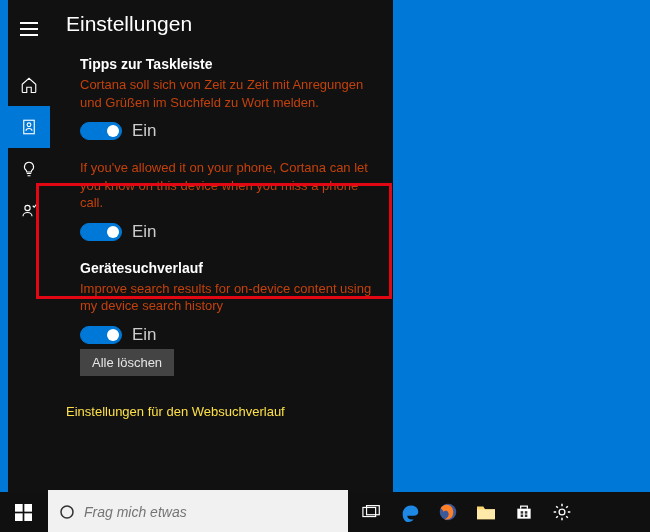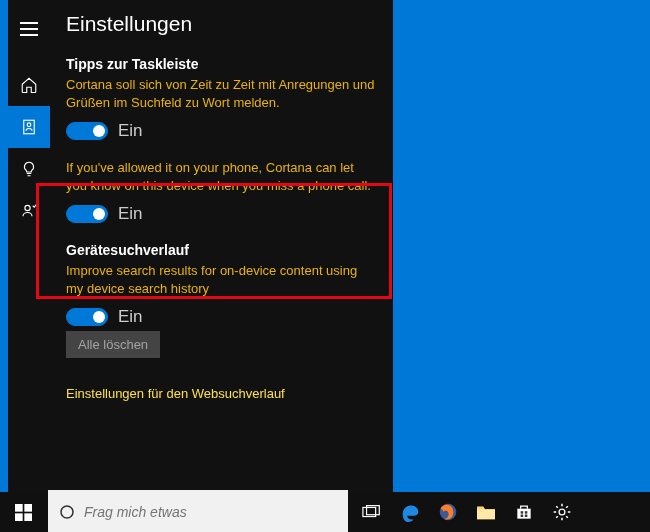--- a/index.html
+++ b/index.html
@@ -7,28 +7,28 @@
 
 .panel { position: absolute; top: 0; left: 8px; width: 385px; height: 492px; background: #111; color: #fff; display: flex; }
 .sidebar { width: 42px; background: #111; display: flex; flex-direction: column; padding-top: 8px; }
 .sidebar-item { width: 42px; height: 42px; display: flex; align-items: center; justify-content: center; cursor: pointer; }
 .sidebar-item.selected { background: #0078d7; }
 .menu-lines { display: flex; flex-direction: column; gap: 4px; }
 .menu-lines span { display: block; width: 18px; height: 2px; background: #fff; }
 
 .content { flex: 1; padding: 12px 16px 8px 16px; overflow: hidden; }
 .title { font-size: 21px; font-weight: 400; margin-bottom: 20px; }
-.section { margin-bottom: 18px; }
+.section { margin-bottom: 18px; margin-left: 14px; }
 .section-title { font-size: 14px; font-weight: 600; margin-bottom: 4px; color: #fff; }
-.section-desc { font-size: 13px; color: #eab308; line-height: 1.35; margin-bottom: 10px; }
+.section-desc { font-size: 13px; color: #c2410c; line-height: 1.35; margin-bottom: 10px; }
 .toggle-row { display: flex; align-items: center; gap: 10px; }
 .toggle { width: 42px; height: 18px; background: #0078d7; border-radius: 10px; position: relative; cursor: pointer; border: 1px solid #0078d7; }
 .toggle .knob { position: absolute; right: 2px; top: 2px; width: 12px; height: 12px; background: #fff; border-radius: 50%; }
 .toggle-label { font-size: 17px; color: #ccc; }
-.btn { display: inline-block; background: #444; color: #a3a3a3; border: none; padding: 6px 12px; font-size: 13px; cursor: pointer; margin-top: 4px; }
+.btn { display: inline-block; background: #444; color: #e5e5e5; border: none; padding: 6px 12px; font-size: 13px; cursor: pointer; margin-top: 4px; }
 .link { color: #fde047; font-size: 13px; text-decoration: none; cursor: pointer; display: inline-block; margin-top: 10px; text-align: right; }
 .highlight { position: absolute; border: 3px solid #e30613; pointer-events: none; top: 183px; left: 36px; width: 356px; height: 116px; }
 
 .taskbar { position: absolute; bottom: 0; left: 0; width: 650px; height: 40px; background: #101010; display: flex; align-items: center; }
 .start { width: 46px; height: 40px; display: flex; align-items: center; justify-content: center; cursor: pointer; }
 .search-box { width: 300px; height: 44px; margin: 0 2px; background: #f1f1f1; display: flex; align-items: center; padding: 0 10px; gap: 8px; }
 .search-box input { border: none; background: transparent; font-size: 14px; color: #555; flex: 1; outline: none; font-style: italic; }
 .task-icons { display: flex; align-items: center; height: 40px; margin-left: 4px; gap: 2px; flex: 1; }
 .ticon { width: 36px; height: 40px; display: flex; align-items: center; justify-content: center; cursor: pointer; }
 

